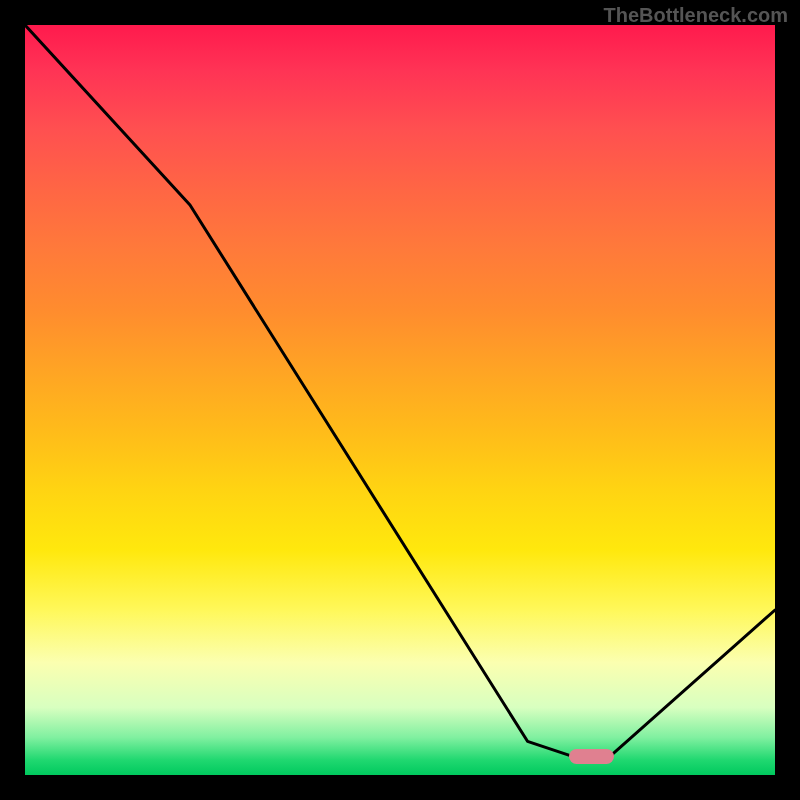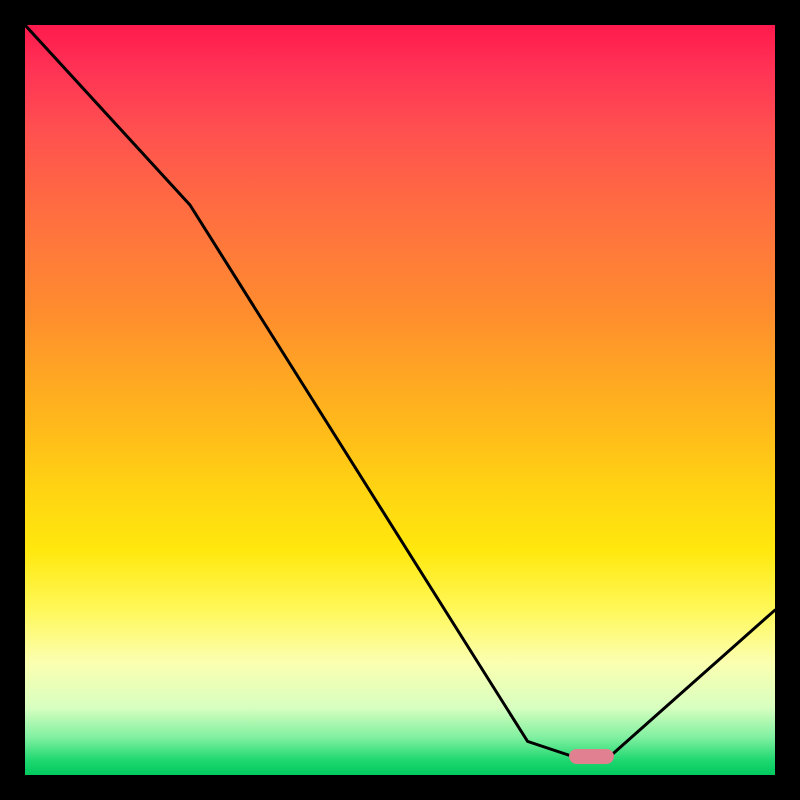--- a/index.html
+++ b/index.html
@@ -60,20 +60,21 @@
   .marker {
     position: absolute;
     background: #e08090;
     border-radius: 8px;
   }
 </style>
 </head>
 <body>
 
 <div class="container">
+  <div class="watermark">TheBottleneck.com</div>
 
   <div class="plot-area">
     <svg class="curve" viewBox="0 0 750 750" preserveAspectRatio="none">
       <path d="M0.0 0.0 L165.0 180.0 L502.5 716.3 L547.5 731.3 L585.0 731.3 L750.0 585.0" stroke="#000" stroke-width="3" fill="none" stroke-linejoin="round" stroke-linecap="round"></path>
     </svg>
     <div class="marker" style="width: 45px; height: 15px; left: 543.75px; top: 723.75px;"></div>
   </div>
 </div>
 
 </body></html>

